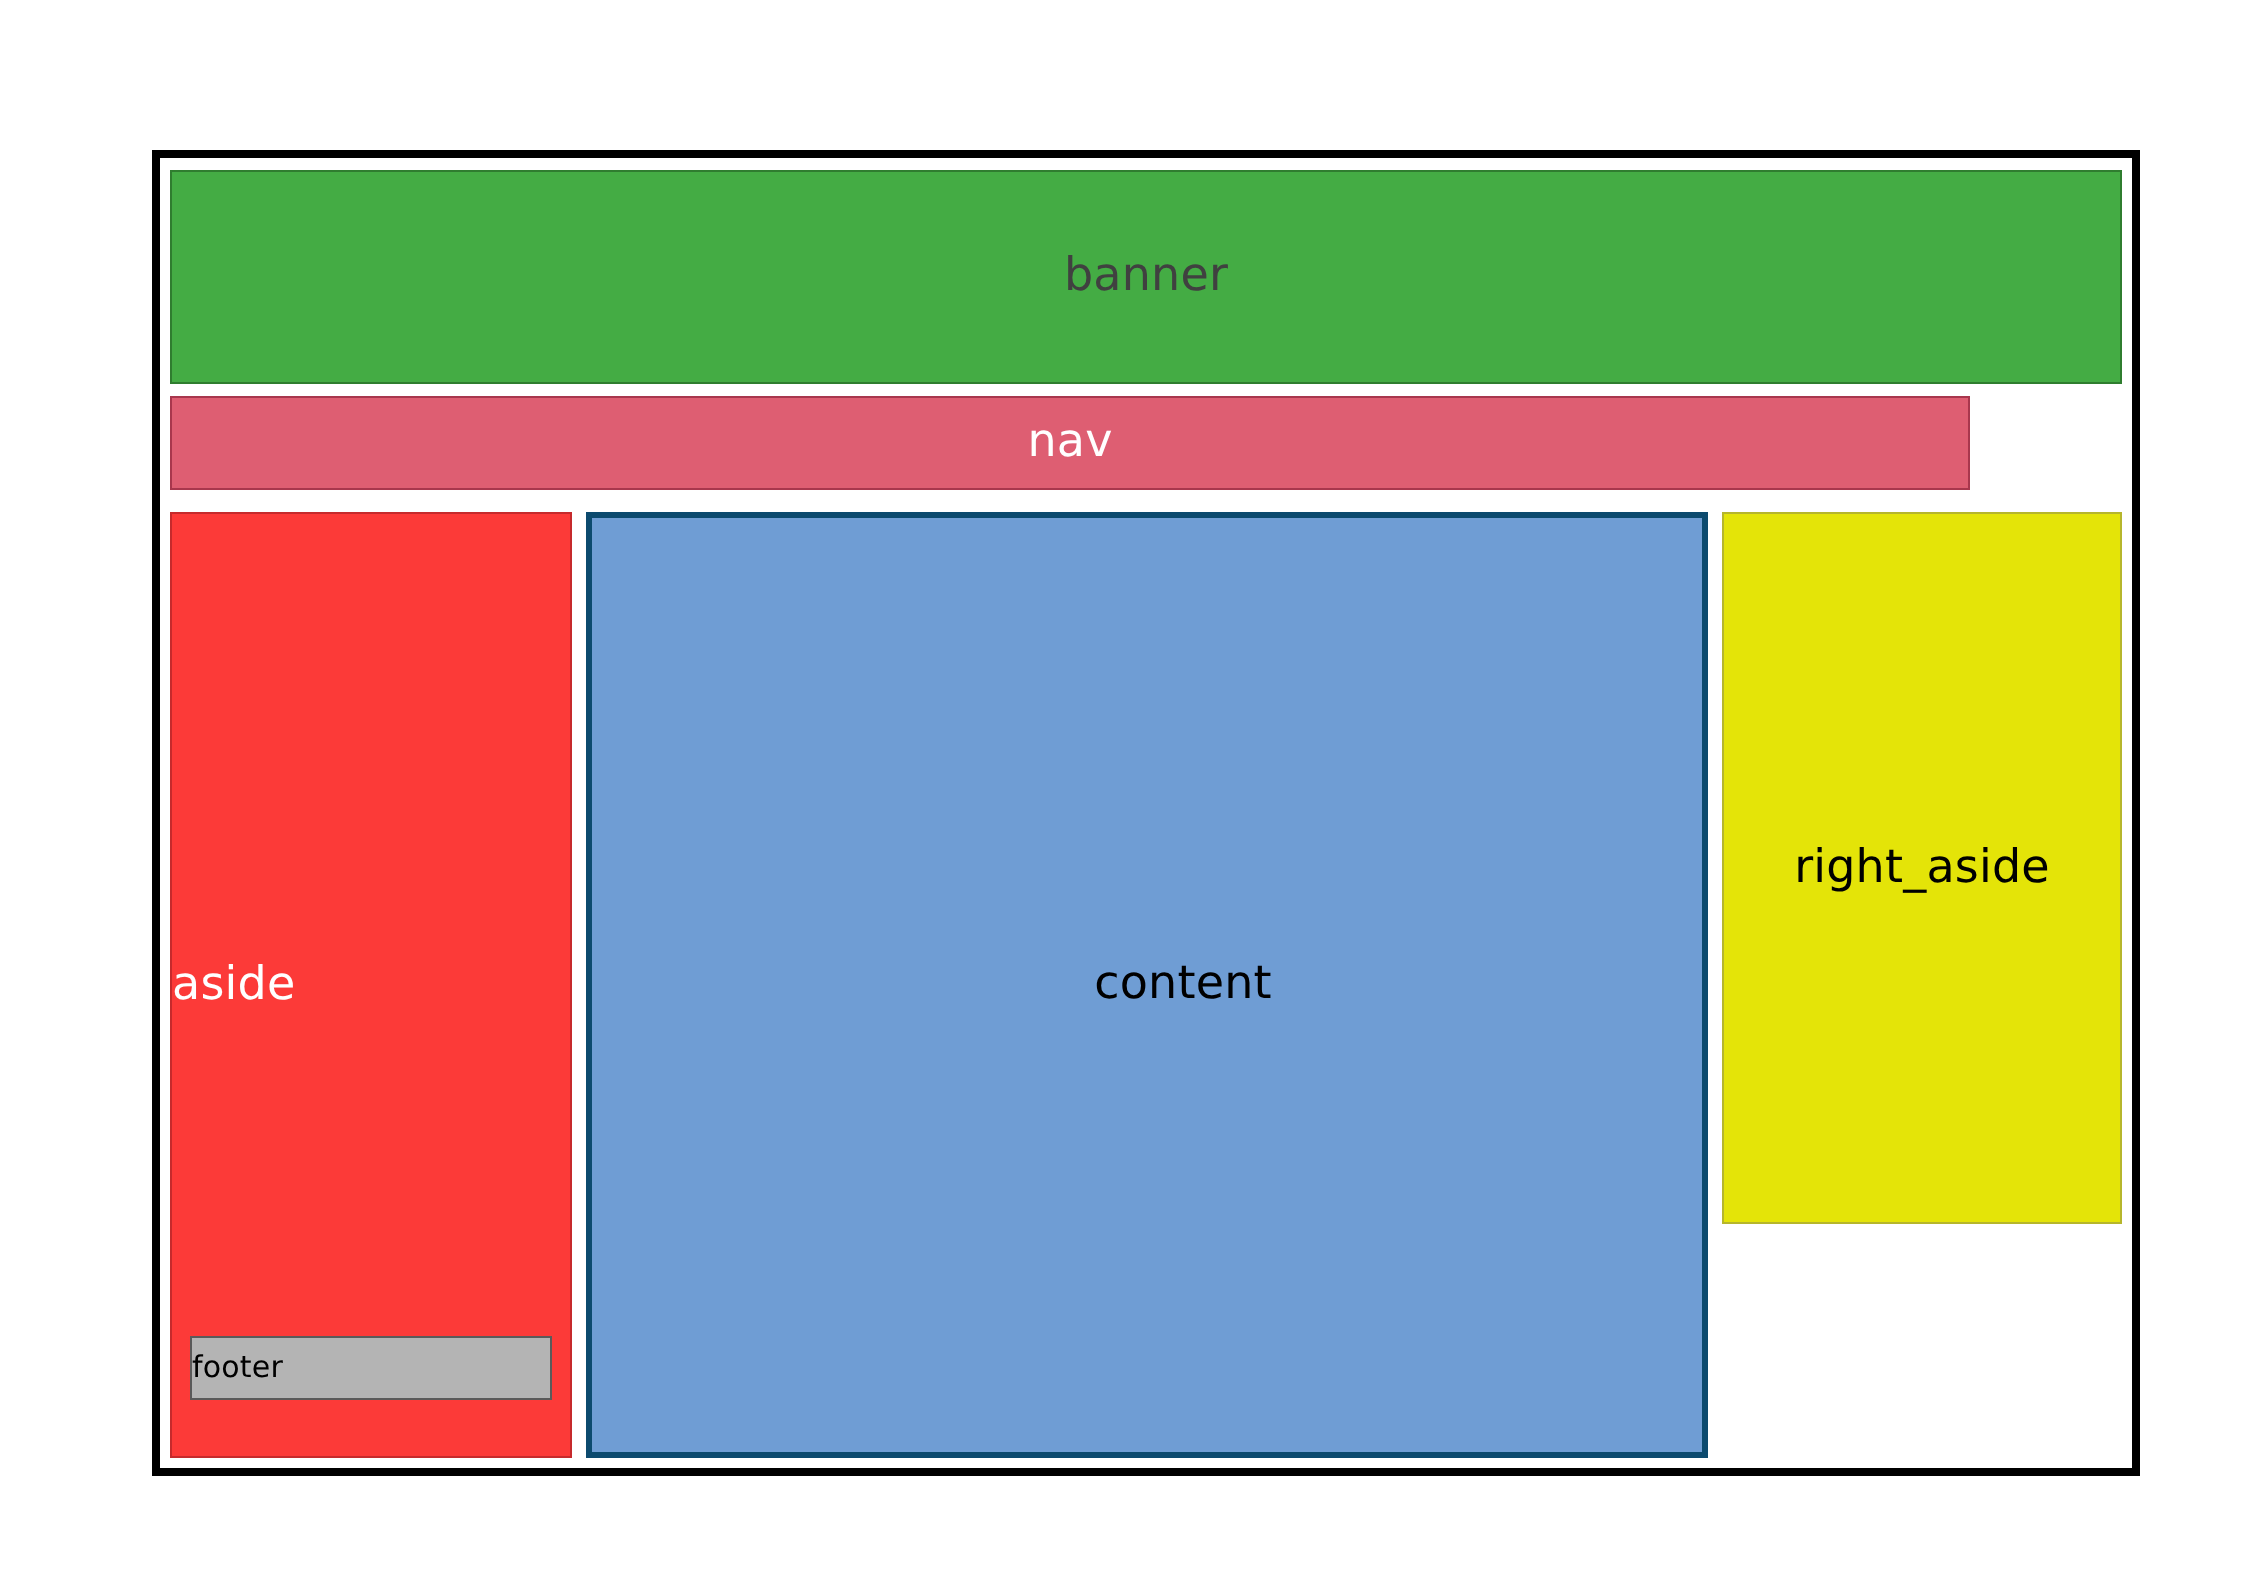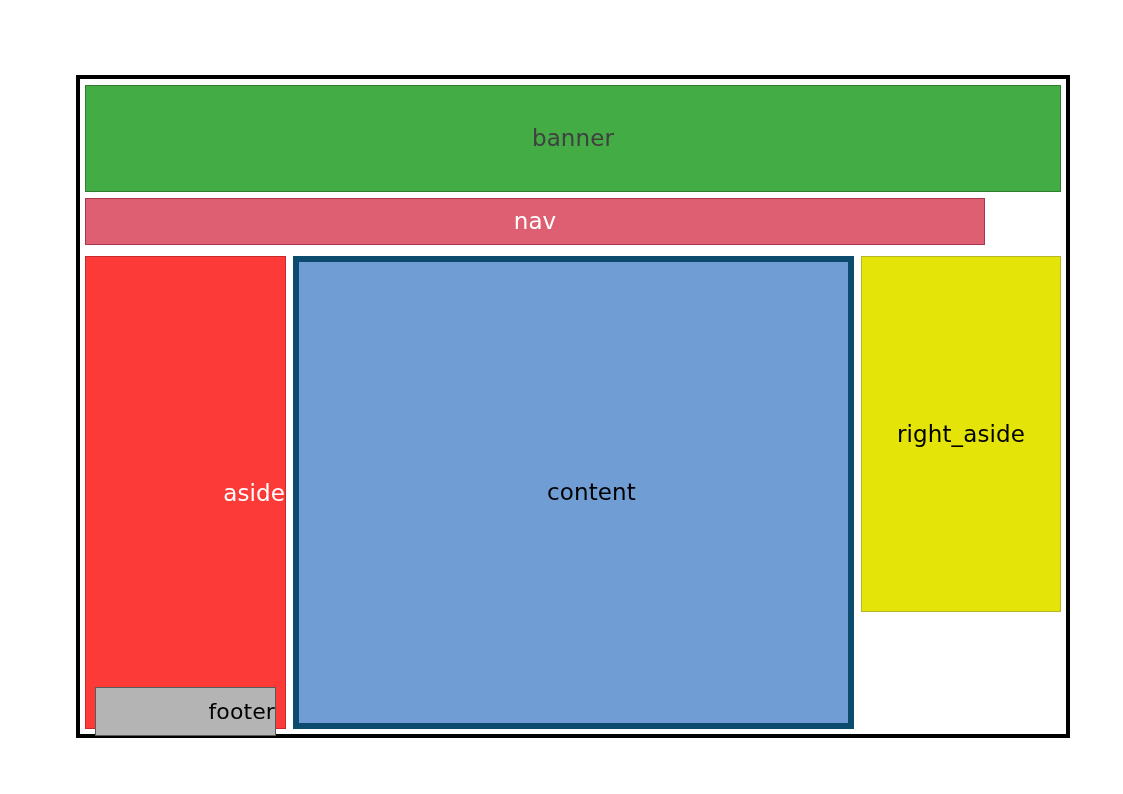--- a/index.html
+++ b/index.html
@@ -74,50 +74,49 @@
     background: #fc3a38;
     border: 1px solid #c62a2c;
     color: #ffffff;
   }
   .region-aside .region-label {
     position: absolute;
     left: 0;
     right: 0;
     top: 50%;
     transform: translateY(-50%);
-    text-align: right;
-    padding-left: 24px;
+    text-align: left;
   }
 
   
   .region-footer {
     position: absolute;
     left: 9px;
-    top: 430px;
+    top: 411px;
     width: 181px;
-    height: 49px;
+    height: 32px;
     background: #b4b4b4;
     border: 1px solid #5a5a5a;
     color: #000000;
     display: flex;
     align-items: center;
     justify-content: center;
     box-sizing: border-box;
-    font-size: 22px;
+    font-size: 15px;
     line-height: 1;
   }
 
   
   .region-content {
     left: 213px;
     top: 177px;
     width: 561px;
     height: 473px;
     background: #6f9dd4;
-    border: 6px solid #0c4a6e;
+    border: 3px solid #0c4a6e;
     color: #000000;
     padding-left: 36px;
   }
 
   
   .region-right-aside {
     left: 781px;
     top: 177px;
     width: 200px;
     height: 356px;

